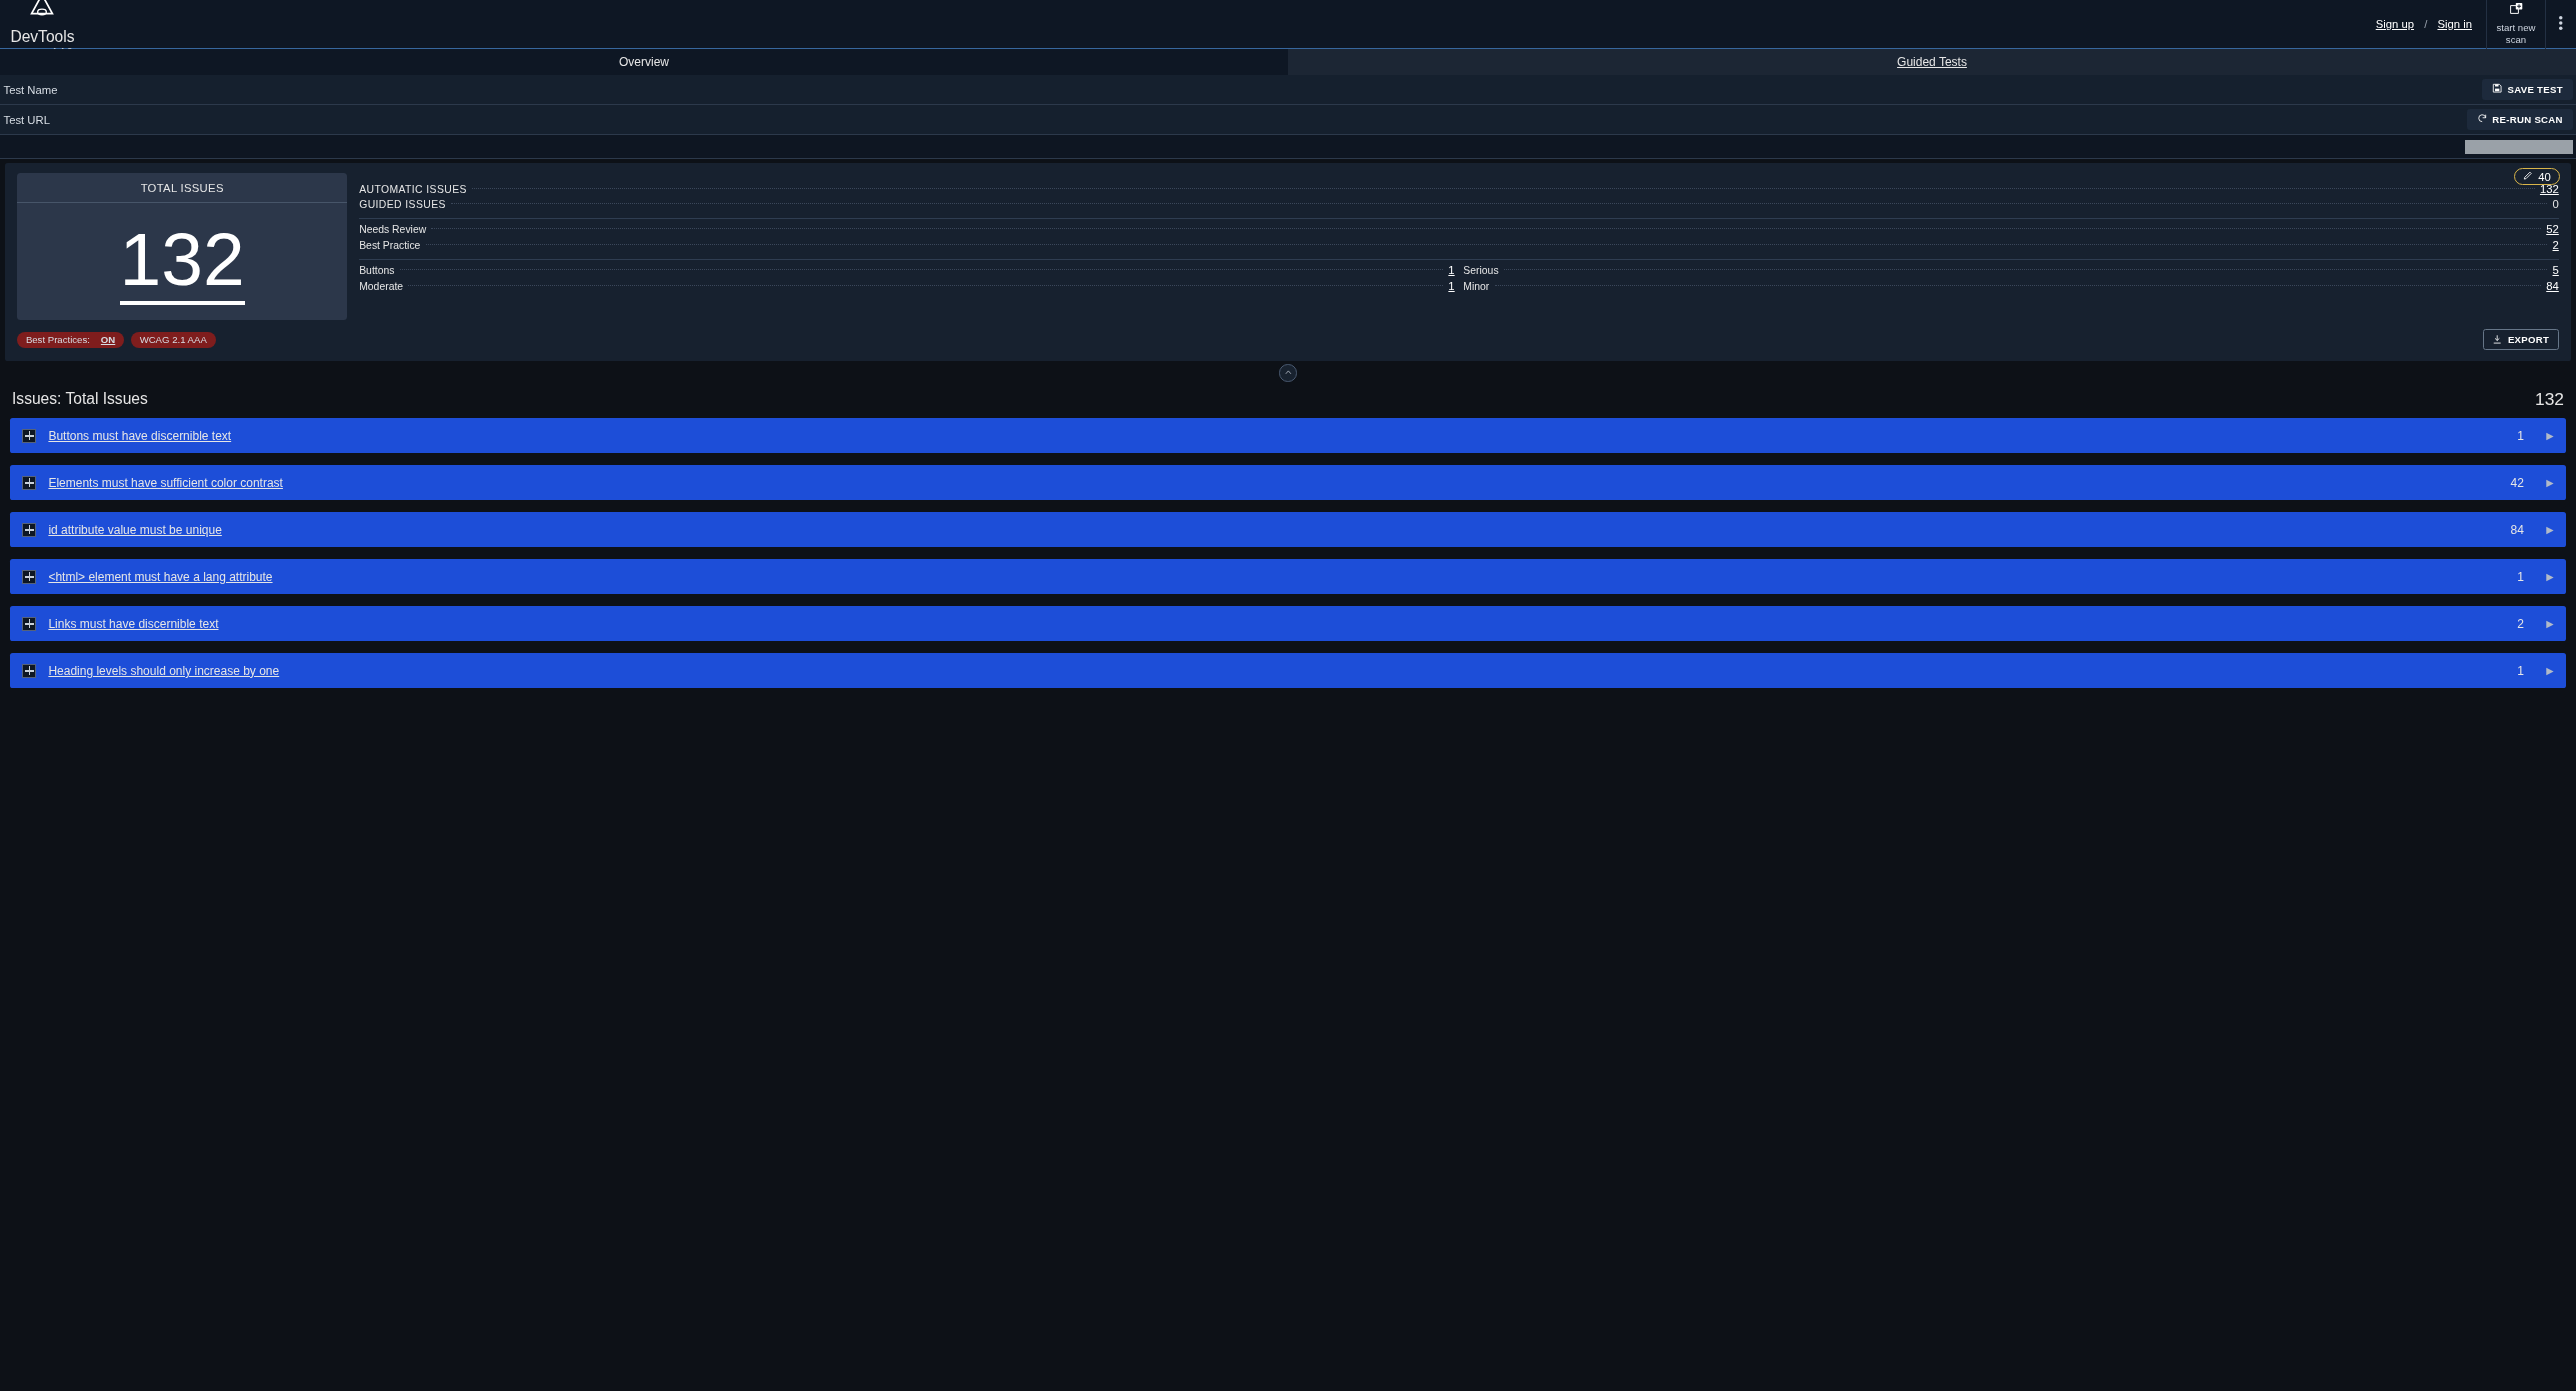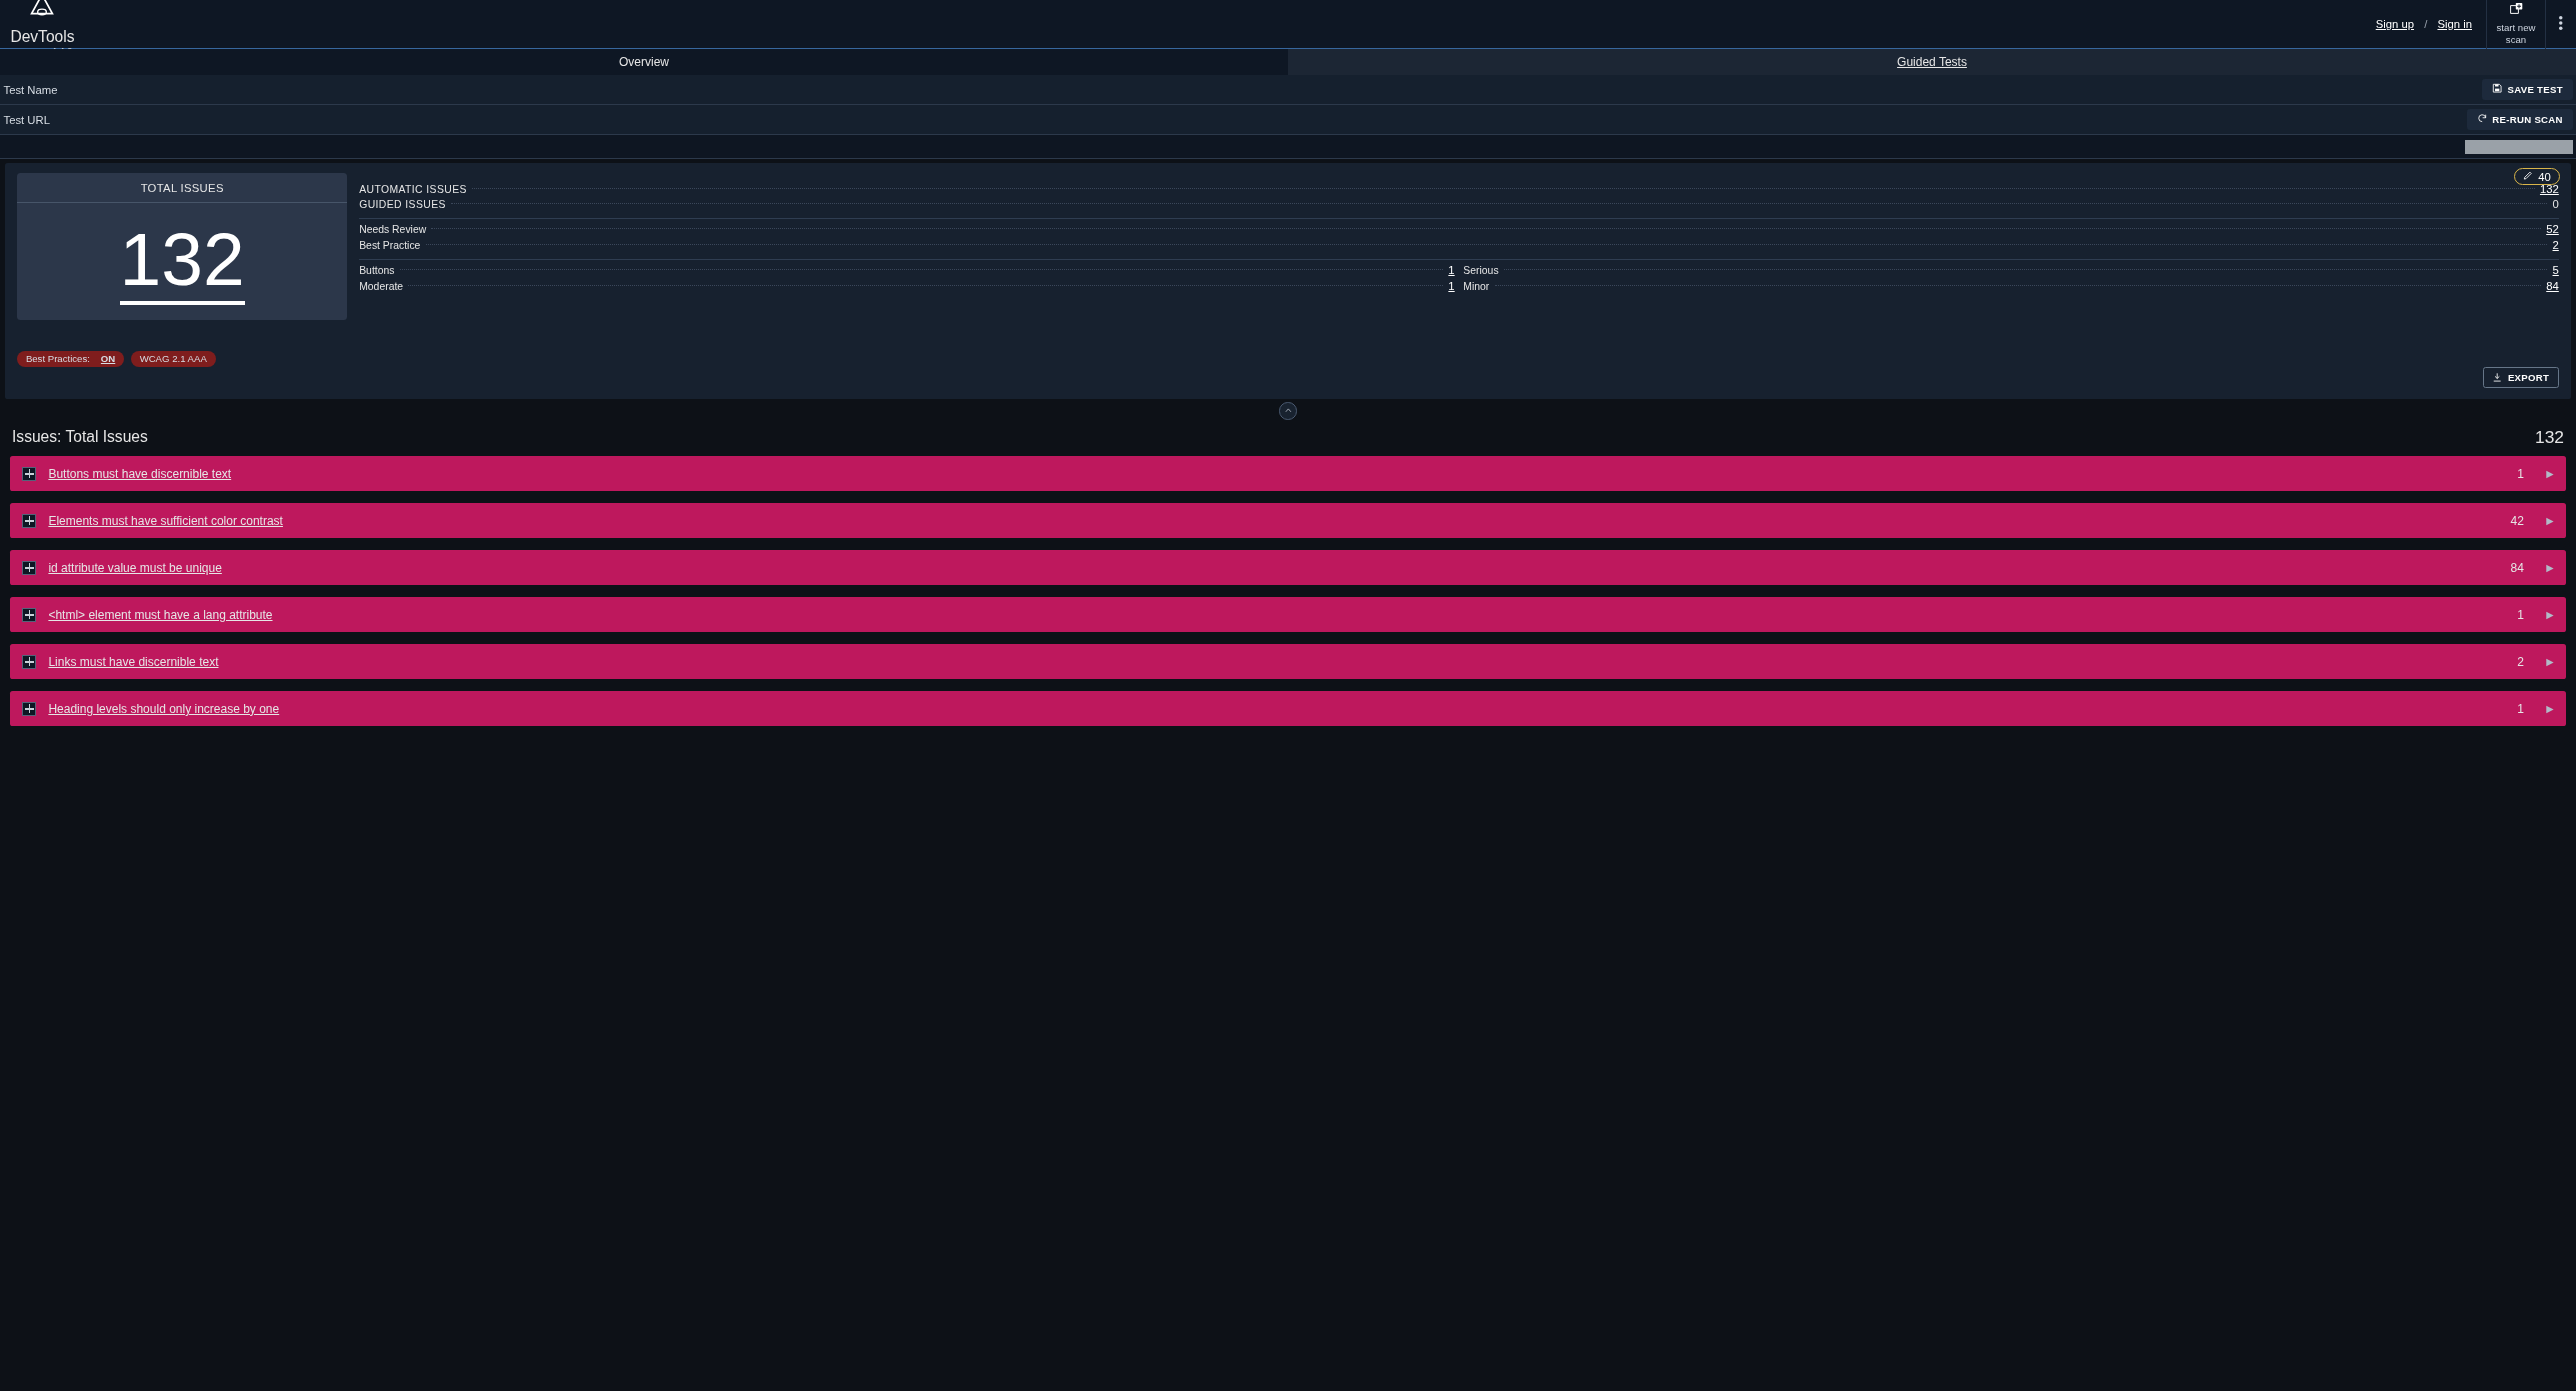--- a/index.html
+++ b/index.html
@@ -181,21 +181,20 @@
   }
   .pill b { font-weight: 600; text-decoration: underline; }
   .pill-row {
     display: flex;
     align-items: center;
     gap: 7px;
     padding: 8.7px 0 10.4px;
   }
   .export-btn {
     margin-left: auto;
-    margin-top: 38px;
   }
   .highlight-pill {
     position: absolute;
     top: 5.2px;
     right: 10.4px;
     border: 1.7px solid #d9b54a;
     border-radius: 12px;
     padding: 1.7px 8.7px;
     font-size: 11.3px;
     display: inline-flex;
@@ -221,21 +220,21 @@
   .issues-hdr {
     display: flex;
     align-items: center;
     padding: 5.2px 12px 8.7px;
     font-size: 15.6px;
     justify-content: center;
   }
   .issues-hdr .cnt { margin-left: auto; font-size: 17.4px; }
   .issue-list { padding: 0 10.4px 10.4px; display: flex; flex-direction: column; gap: 12px; }
   .issue {
-    background: #be185d;
+    background: #1d4ed8;
     border-radius: 2.6px;
     height: 35px;
     display: flex;
     align-items: center;
     padding: 0 12px;
     gap: 12px;
     cursor: pointer;
   }
   .issue .icon-box {
     width: 14px; height: 14px;

